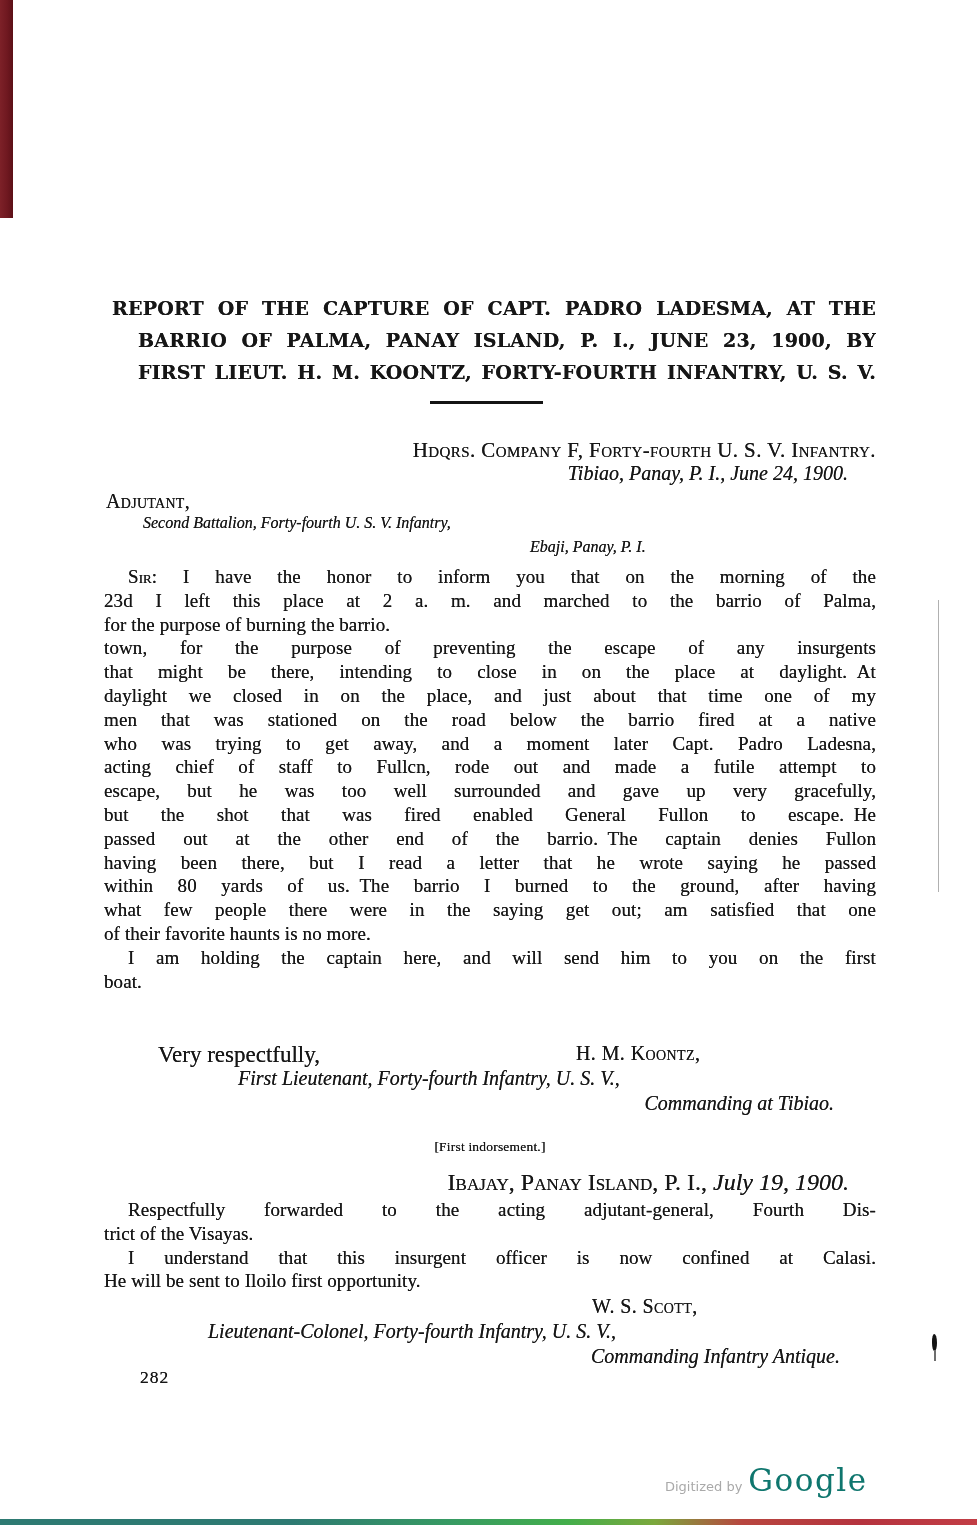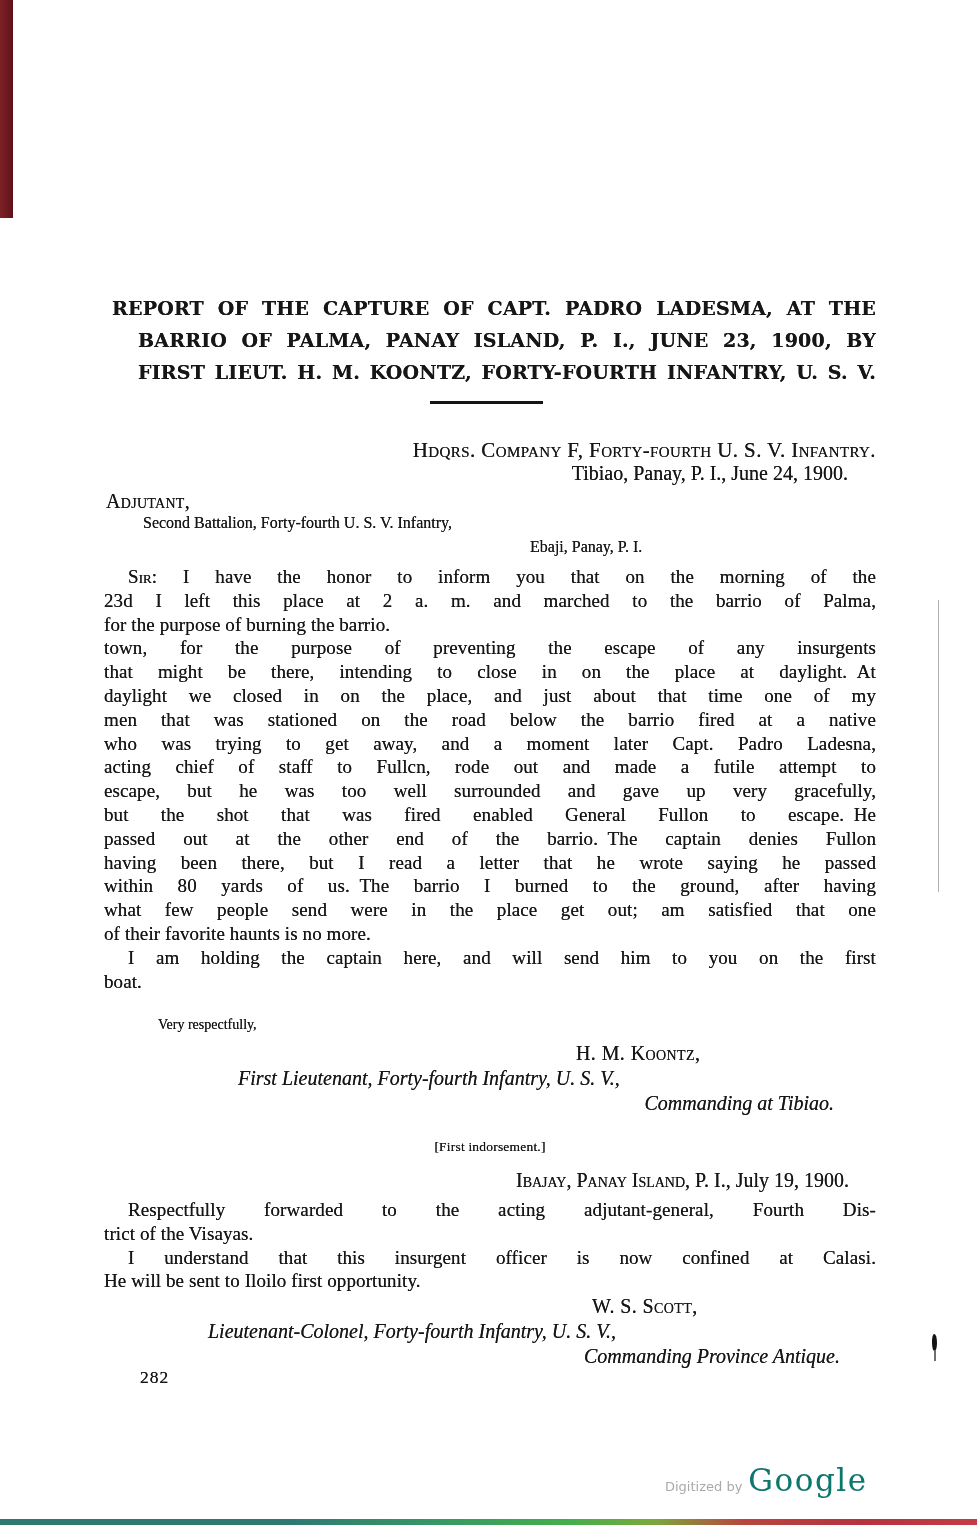--- a/index.html
+++ b/index.html
@@ -17,39 +17,39 @@
     font-family:"DejaVu Serif","Liberation Serif",serif;
     font-weight:700; font-size:19px; line-height:26px;
     letter-spacing:0.2px; word-spacing:2px;
     text-align:justify; text-align-last:justify; white-space:nowrap0;
   }
   .divider { background:#141414; }
 
   
   .smallcaps { font-variant:small-caps; }
   .lh-org  { font-size:21px; text-align:right; letter-spacing:0.4px; }
-  .italic  { }
+  .italic  { font-style:italic; }
   .lh-date { font-size:20px; text-align:right; }
   .lh-adjutant { font-size:20px; letter-spacing:0.3px; }
   .lh-line { font-size:16px; }
 
   
   .body-block { font-size:19px; line-height:23.8px; letter-spacing:0.1px; }
   .line { text-align:justify; text-align-last:justify; }
   .line.last-line { text-align-last:left; }
   .line.indent { text-indent:24px; }
 
-  .closing   { font-size:14px; }
+  .closing   { font-size:23px;margin-top:25px; }
   .sig-name  { font-size:20px; letter-spacing:0.4px; }
   .sig-title { font-size:20px; font-style:italic; }
   .right-al  { text-align:right; }
 
   
   .ind-label { font-size:13.5px; text-align:center; letter-spacing:0.2px; }
-  .ind-place { font-size:20px; text-align:right; }
+  .ind-place { font-size:24px; text-align:right; }
 
   .page-number { font-size:17.5px; letter-spacing:1px; }
 
   
   .watermark { display:flex; align-items:baseline; gap:6px; }
   .wm-prefix { font-family:"DejaVu Sans","Liberation Sans",sans-serif; font-size:13px; color:#a9a9a9; }
   .wm-logo   { font-family:"DejaVu Serif","Liberation Serif",serif; font-size:31px; color:#0f766e; letter-spacing:1.5px; }
 
   
   .edge-bar { left:0; top:0; width:13px; height:218px;
@@ -93,21 +93,21 @@
         <div class="line">that might be there, intending to close in on the place at daylight. At</div>
         <div class="line">daylight we closed in on the place, and just about that time one of my</div>
         <div class="line">men that was stationed on the road below the barrio fired at a native</div>
         <div class="line">who was trying to get away, and a moment later Capt. Padro Ladesna,</div>
         <div class="line">acting chief of staff to Fullcn, rode out and made a futile attempt to</div>
         <div class="line">escape, but he was too well surrounded and gave up very gracefully,</div>
         <div class="line">but the shot that was fired enabled General Fullon to escape. He</div>
         <div class="line">passed out at the other end of the barrio. The captain denies Fullon</div>
         <div class="line">having been there, but I read a letter that he wrote saying he passed</div>
         <div class="line">within 80 yards of us. The barrio I burned to the ground, after having</div>
-        <div class="line">what few people send were in the place get out; am satisfied that one</div>
+        <div class="line">what few people there were in the saying get out; am satisfied that one</div>
         <div class="line last-line">of their favorite haunts is no more.</div>
       </div>
     <div>
         <div class="line indent">I am holding the captain here, and will send him to you on the first</div>
         <div class="line last-line">boat.</div>
       </div>
   </div>
 
   <div class="abs closing ink" style="left:158px; top:1017px;">Very respectfully,</div>
   <div class="abs sig-name smallcaps ink" style="left:576px; top:1042px;">H. M. Koontz,</div>
@@ -123,21 +123,21 @@
         <div class="line last-line">trict of the Visayas.</div>
       </div>
     <div>
         <div class="line indent">I understand that this insurgent officer is now confined at Calasi.</div>
         <div class="line last-line">He will be sent to Iloilo first opportunity.</div>
       </div>
   </div>
 
   <div class="abs sig-name smallcaps ink" style="left:592px; top:1295px;">W. S. Scott,</div>
   <div class="abs sig-title ink" style="left:208px; top:1320px;">Lieutenant-Colonel, Forty-fourth Infantry, U. S. V.,</div>
-  <div class="abs sig-title right-al ink" style="left:104px; top:1345px; width:736px;">Commanding Province Antique.</div>
+  <div class="abs sig-title right-al ink" style="left:104px; top:1345px; width:736px;">Commanding Infantry Antique.</div>
 
   <div class="abs page-number ink" style="left:140px; top:1367px;">282</div>
 
   <div class="abs watermark" style="left:665px; top:1462px;">
     <span class="wm-prefix">Digitized by</span>
     <span class="wm-logo">Google</span>
   </div>
 
 </div>
 

